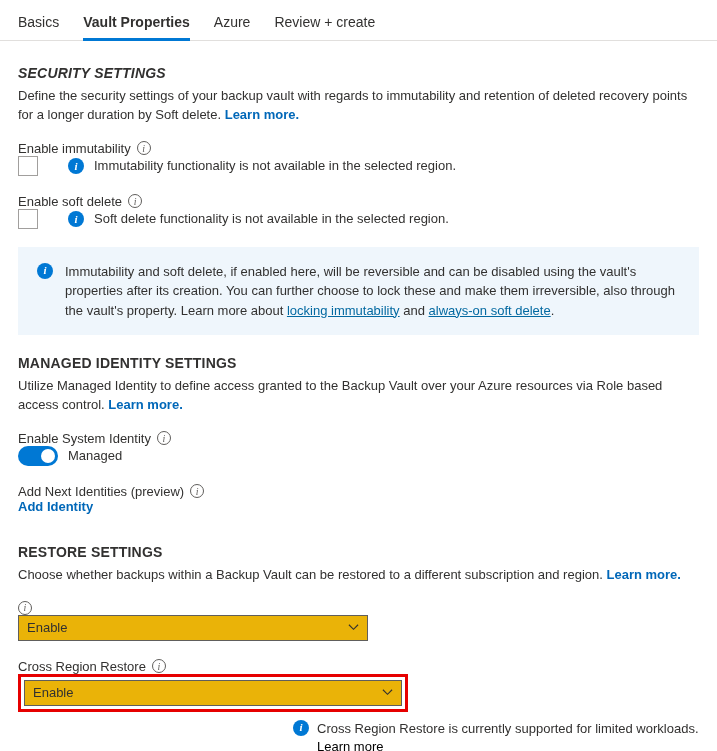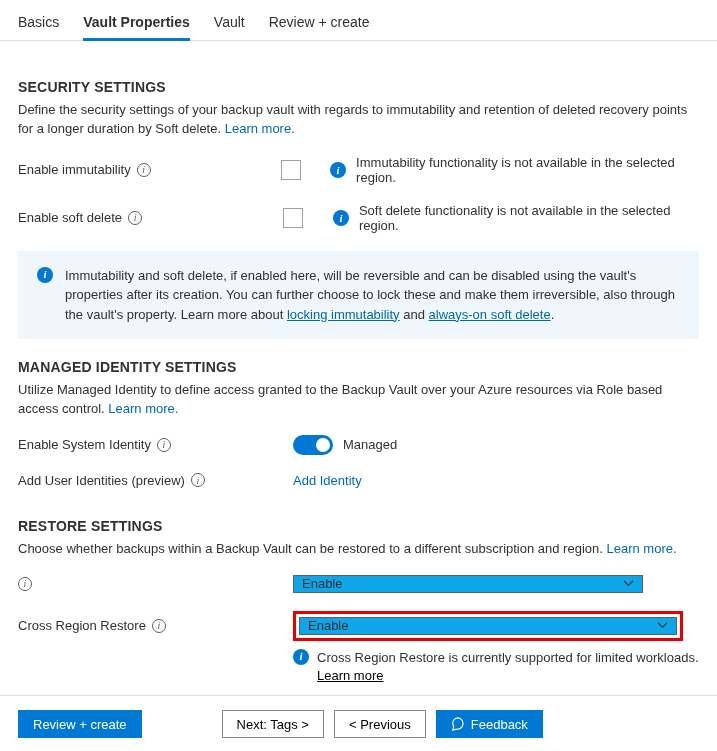--- a/index.html
+++ b/index.html
@@ -32,30 +32,31 @@
   .content {
     padding: 18px 18px 10px 18px;
   }
   h3.section {
     font-size: 14px;
     font-weight: 600;
     margin: 18px 0 6px 0;
     color: #323130;
     letter-spacing: 0.2px;
   }
-  h3.section.first { margin-top: 20px; }
+  h3.section.first { margin-top: 6px; font-style: italic; }
   p.desc {
     margin: 4px 0 16px 0;
     line-height: 1.45;
     color: #323130;
   }
-  a.link { color: #0067b8; text-decoration: none; cursor: pointer; }
+  a.link { color: #0067b8; text-decoration: none; cursor: pointer; font-weight: bold; }
   .row {
     display: flex;
     margin: 10px 0 18px 0;
+    flex-direction: column;
   }
   .label-col {
     width: 275px;
     display: flex;
     align-items: center;
     gap: 6px;
     color: #323130;
   }
   .ctrl-col {
     display: flex;
@@ -118,23 +119,23 @@
   .toggle::after {
     content: "";
     width: 14px; height: 14px;
     background: #fff;
     border-radius: 50%;
     position: absolute;
     top: 3px; right: 3px;
   }
   .select {
     width: 350px;
-    height: 18px;
+    height: 26px;
     border: 1px solid #605e5c;
-    background: #0ea5e9;
+    background: #eab308;
     display: flex;
     align-items: center;
     padding: 0 8px;
     justify-content: space-between;
     cursor: pointer;
     font-size: 13px;
   }
   .chevron {
     width: 11px; height: 11px;
   }
@@ -184,21 +185,21 @@
     line-height:1.4;
   }
   .small-info-row a { color:#000000; text-decoration:underline; cursor:pointer; }
 </style>
 </head>
 <body>
 
 <div class="tabs">
   <div class="tab">Basics</div>
   <div class="tab active">Vault Properties</div>
-  <div class="tab">Vault</div>
+  <div class="tab">Azure</div>
   <div class="tab">Review + create</div>
 </div>
 
 <div class="content">
 
   <h3 class="section first">SECURITY SETTINGS</h3>
   <p class="desc">
     <span>Define the security settings of your backup vault with regards to immutability and retention of deleted recovery points for a longer duration by Soft delete.</span>
     <a class="link">Learn more.</a>
   </p>
@@ -248,21 +249,21 @@
       <span class="info-icon">i</span>
     </div>
     <div class="ctrl-col">
       <div class="toggle"></div>
       <span>Managed</span>
     </div>
   </div>
 
   <div class="row">
     <div class="label-col">
-      <span>Add User Identities (preview)</span>
+      <span>Add Next Identities (preview)</span>
       <span class="info-icon">i</span>
     </div>
     <div class="ctrl-col">
       <a class="link">Add Identity</a>
     </div>
   </div>
 
   <h3 class="section" style="margin-top:30px">RESTORE SETTINGS</h3>
   <p class="desc">
     <span>Choose whether backups within a Backup Vault can be restored to a different subscription and region.</span>

